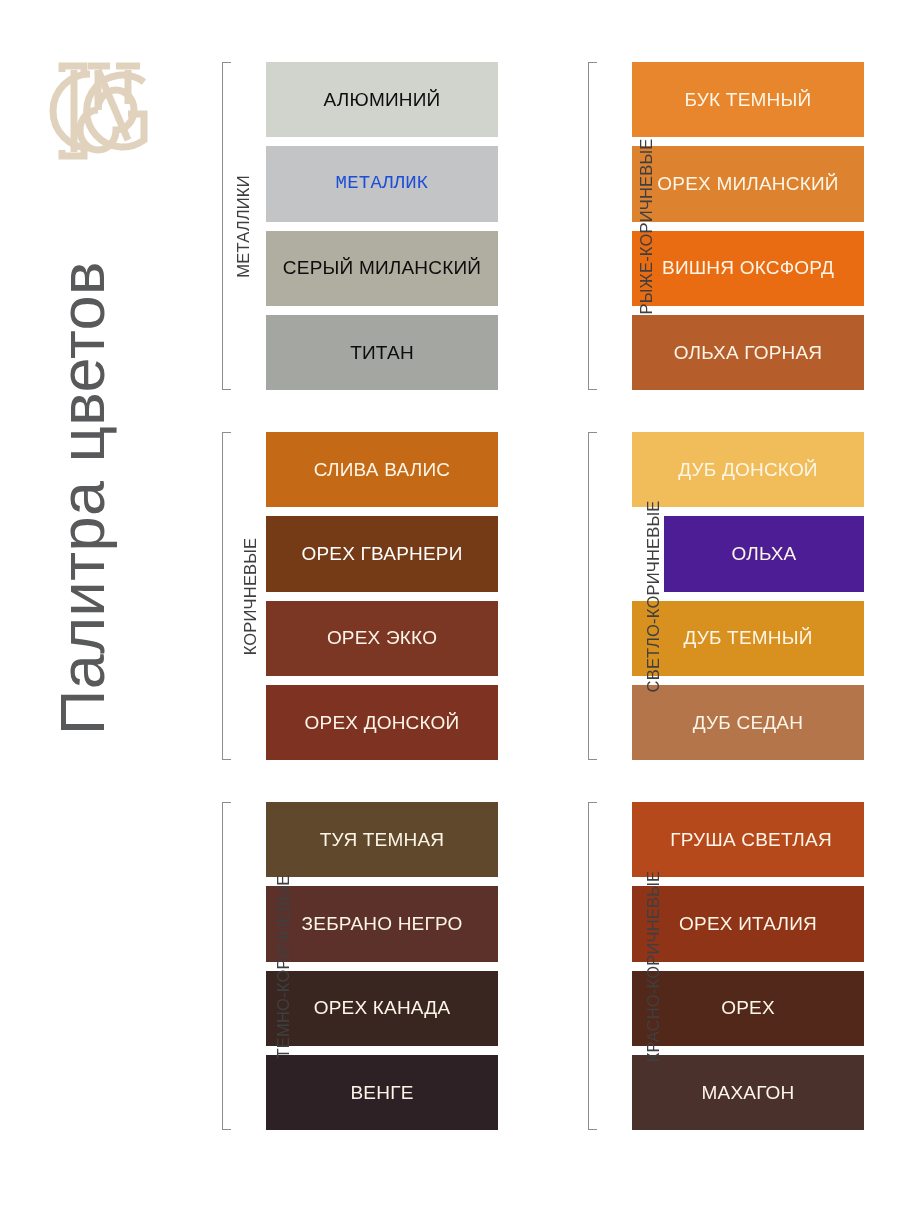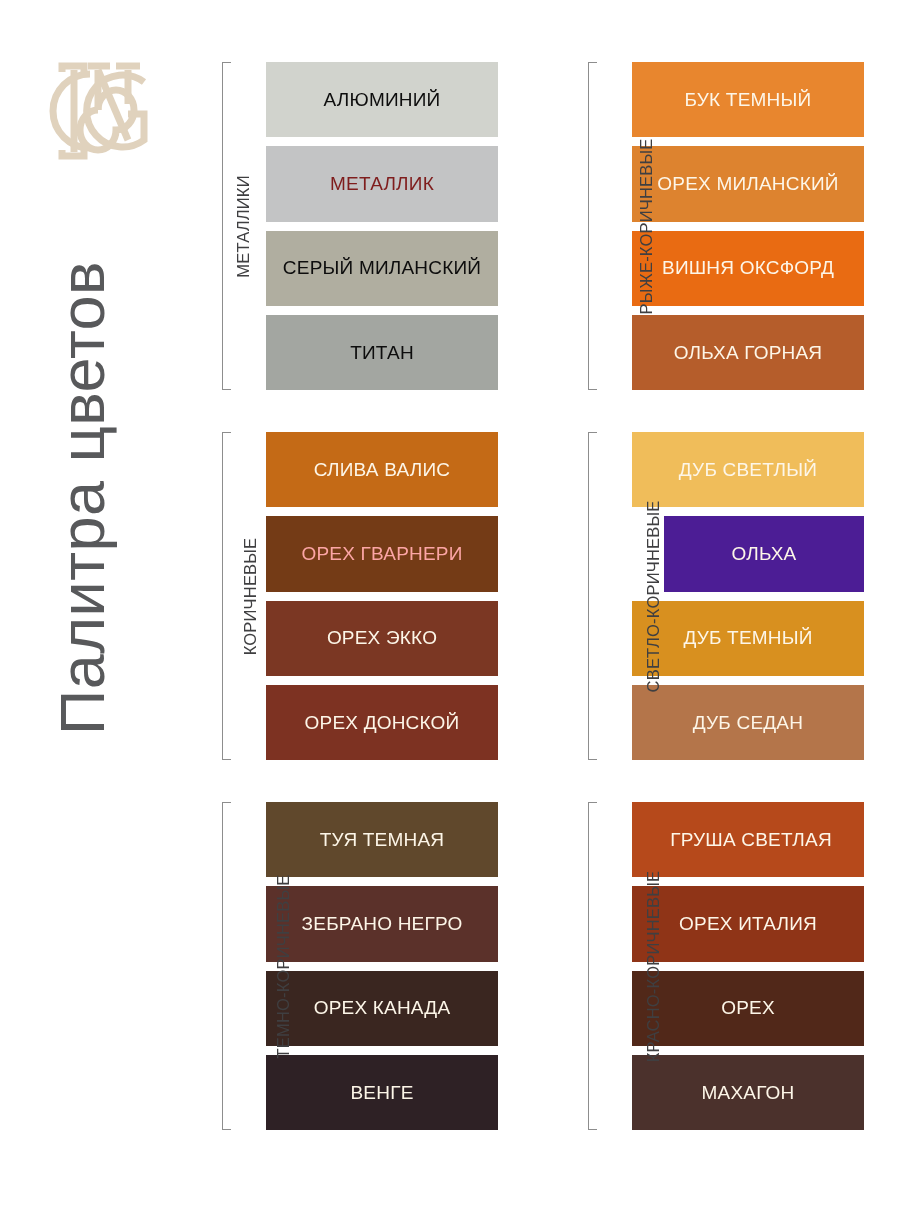--- a/index.html
+++ b/index.html
@@ -153,21 +153,21 @@
 
   <div class="group" style="grid-column:1; grid-row:1;">
     <div class="group-label-col">
       <div class="group-rule"></div>
       <div class="group-label">МЕТАЛЛИКИ</div>
     </div>
     <div class="swatch-col">
       <div class="swatch" style="background: rgb(209, 211, 205); color: rgb(13, 13, 13);">
           <span>АЛЮМИНИЙ</span>
         </div>
-      <div class="swatch" style="background: rgb(195, 196, 197); color: #7f1d1d;">
+      <div class="swatch" style="background: rgb(195, 196, 197); color: #1d4ed8; font-family: Liberation Mono, monospace;">
           <span>МЕТАЛЛИК</span>
         </div>
       <div class="swatch" style="background: rgb(176, 174, 160); color: rgb(13, 13, 13);">
           <span>СЕРЫЙ МИЛАНСКИЙ</span>
         </div>
       <div class="swatch" style="background: rgb(163, 166, 161); color: rgb(13, 13, 13);">
           <span>ТИТАН</span>
         </div>
     </div>
   </div>
@@ -195,40 +195,40 @@
 
   <div class="group" style="grid-column:1; grid-row:3;">
     <div class="group-label-col">
       <div class="group-rule"></div>
       <div class="group-label">КОРИЧНЕВЫЕ</div>
     </div>
     <div class="swatch-col">
       <div class="swatch" style="background: rgb(196, 106, 22); color: rgb(253, 246, 232);">
           <span>СЛИВА ВАЛИС</span>
         </div>
-      <div class="swatch" style="background: rgb(116, 59, 22); color: #fca5a5;">
+      <div class="swatch" style="background: rgb(116, 59, 22); color: #ffffff;">
           <span>ОРЕХ ГВАРНЕРИ</span>
         </div>
       <div class="swatch" style="background: rgb(123, 55, 35); color: rgb(253, 246, 232);">
           <span>ОРЕХ ЭККО</span>
         </div>
       <div class="swatch" style="background: rgb(125, 50, 34); color: rgb(253, 246, 232);">
           <span>ОРЕХ ДОНСКОЙ</span>
         </div>
     </div>
   </div>
 
   <div class="group" style="grid-column:3; grid-row:3;">
     <div class="group-label-col">
       <div class="group-rule"></div>
       <div class="group-label">СВЕТЛО-КОРИЧНЕВЫЕ</div>
     </div>
     <div class="swatch-col">
       <div class="swatch" style="background: rgb(240, 189, 90); color: rgb(253, 246, 232);">
-          <span>ДУБ СВЕТЛЫЙ</span>
+          <span>ДУБ ДОНСКОЙ</span>
         </div>
       <div class="swatch" style="background: #4c1d95; color: rgb(253, 246, 232); margin-left: 32px;">
           <span>ОЛЬХА</span>
         </div>
       <div class="swatch" style="background: rgb(216, 144, 31); color: rgb(253, 246, 232);">
           <span>ДУБ ТЕМНЫЙ</span>
         </div>
       <div class="swatch" style="background: rgb(180, 117, 74); color: rgb(253, 246, 232);">
           <span>ДУБ СЕДАН</span>
         </div>

